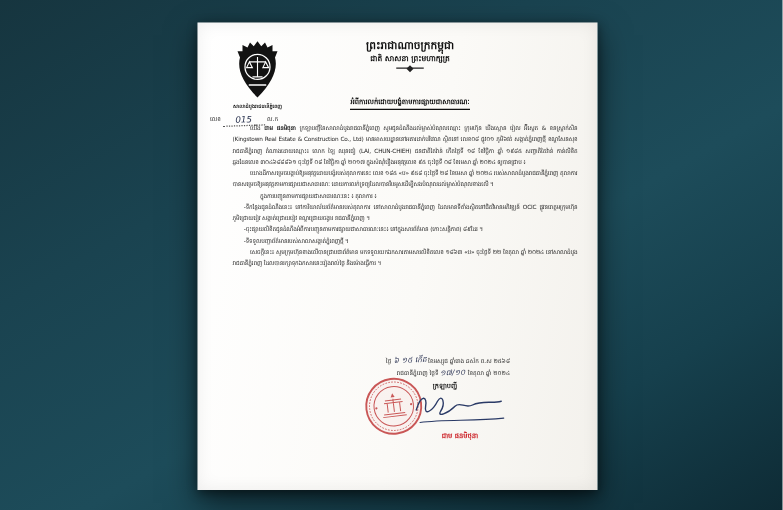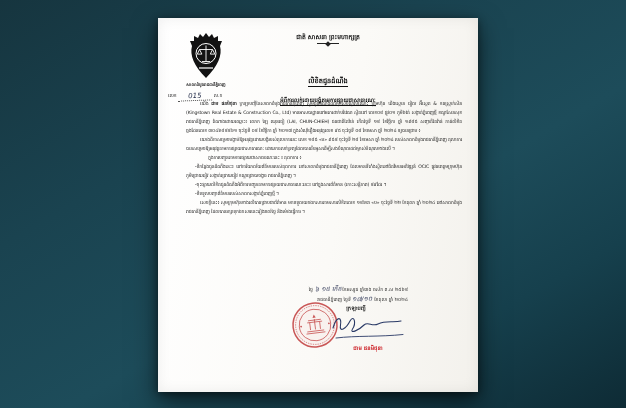--- a/index.html
+++ b/index.html
@@ -64,28 +64,28 @@
         <path d="M11 36 h14" stroke="#ffffff" stroke-width="1.2"></path>
       </svg>
       <div class="emblem-caption">សាលាដំបូងរាជធានីភ្នំពេញ</div>
       <div class="ref-line">
         <span>លេខ</span>
         <span class="ref-dots">015</span>
         <span>ល.ក</span>
       </div>
 
       <div class="hdr">
+        <div class="kingdom">ព្រះរាជាណាចក្រកម្ពុជា</div>
         <div class="motto">ជាតិ សាសនា ព្រះមហាក្សត្រ</div>
         <div class="orn">
             <i></i>
           </div>
       </div>
 
       <div class="title-block">
-        <div><span class="title1">លិខិតជូនដំណឹង</span></div>
         <div><span class="title2">អំពីការលក់ដោយបង្ខំតាមការផ្សាយជាសាធារណៈ</span></div>
       </div>
 
       <div class="body-block">
         <p>
           <span>យើង</span>
           <span class="bold">ជាម ផនមិថុនា</span>
           <span>ក្រឡាបញ្ជីនៃសាលាដំបូងរាជធានីភ្នំពេញ សូមជូនដំណឹងដល់ម្ចាស់បំណុលឈ្មោះ ក្រុមហ៊ុន ឃីងស្តោន រៀល អ៊ីស្តេត &amp; ខនស្ត្រាក់សិន (Kingstown Real Estate &amp; Construction Co., Ltd) មានអាសយដ្ឋាននៅអគារដាក់បរិវេណ ស្ថិតនៅ លេខ០៨ ផ្លូវ០១ ភូមិ៦វត់ សង្កាត់ភ្នំពេញថ្មី ខណ្ឌសែនសុខ រាជធានីភ្នំពេញ តំណាងដោយឈ្មោះ៖ លោក ឡៃ ឈុនជៀ (LAI, CHUN-CHIEH) ជនជាតិតៃវ៉ាន់ កើតថ្ងៃទី ១៨ ខែវិច្ឆិកា ឆ្នាំ ១៩៨៥ សញ្ជាតិតៃវ៉ាន់ កាន់លិខិតឆ្លងដែនលេខ ៣០៤៦៨៨៨៦១ ចុះថ្ងៃទី ០៨ ខែវិច្ឆិកា ឆ្នាំ ២០១៧ ក្នុងសំណុំរឿងអនុវត្តលេខ ៩៥ ចុះថ្ងៃទី ០៨ ខែមេសា ឆ្នាំ ២០២៤ ឲ្យបានជ្រាប ៖</span>
         </p>
         <p>យោងដីកាសម្រេចបង្គាប់ឱ្យអនុវត្តដោយបង្ខំរបស់តុលាការនេះ លេខ ១៨៥ «ប» ៩៥៨ ចុះថ្ងៃទី ២៨ ខែមេសា ឆ្នាំ ២០២៤ របស់សាលាដំបូងរាជធានីភ្នំពេញ តុលាការបានសម្រេចឱ្យអនុវត្តតាមការផ្សាយជាសាធារណៈ ដោយការលក់ទ្រព្យដែលបានរឹបអូសដើម្បីសងបំណុលដល់ម្ចាស់បំណុលខាងលើ ។</p>

